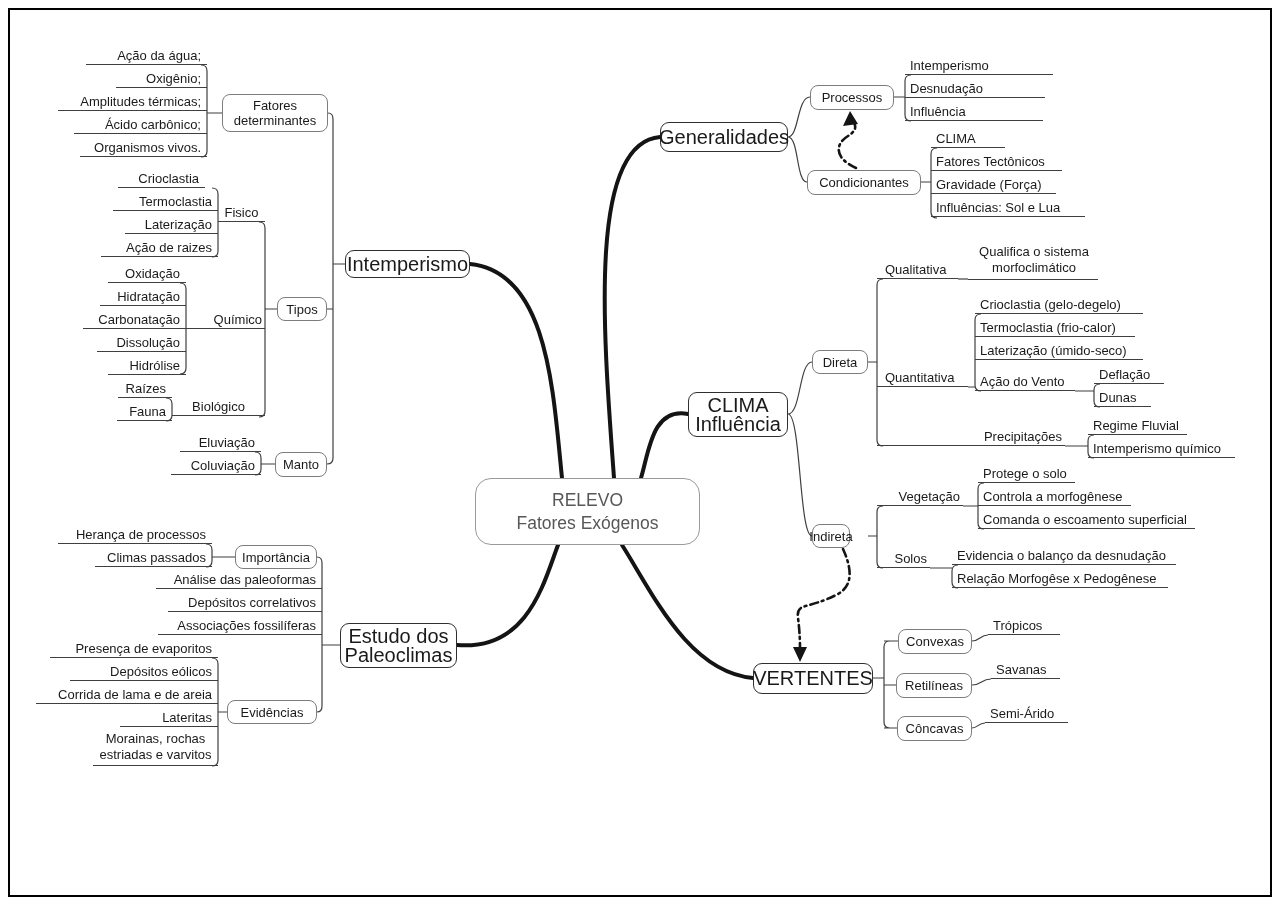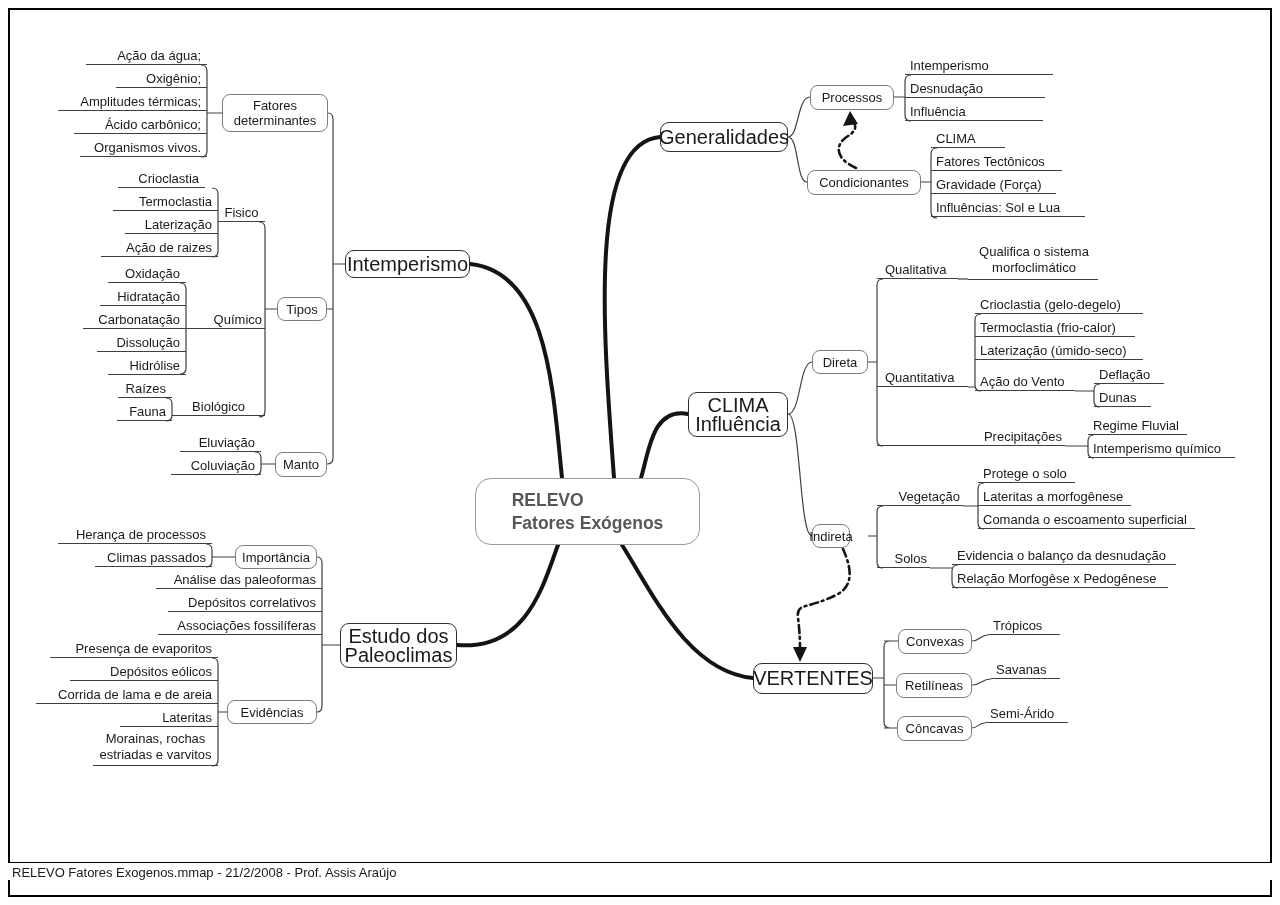--- a/index.html
+++ b/index.html
@@ -16,21 +16,21 @@
   .leaf2-r{text-align:center;padding-left:2px}
   .lbl{height:18px;font-size:13px;line-height:17px;border-bottom:1px solid #3f3f3f;white-space:nowrap}
   .lbl-c{text-align:center}
   .lbl-r{text-align:right;padding-right:3px}
   .lbl-lf{text-align:left;padding-left:8px}
   .nbox{border:1px solid #7d7d7d;border-radius:8px;background:#fff;display:flex;align-items:center;justify-content:center;
         font-size:13px;line-height:15px;text-align:center;white-space:pre-line}
   .mbox{border:1.5px solid #2f2f2f;border-radius:9px;background:#fff;display:flex;align-items:center;justify-content:center;
         font-size:20px;line-height:19px;text-align:center;white-space:pre-line}
   .cbox{border:1.5px solid #9a9a9a;border-radius:16px;background:#fff;display:flex;align-items:center;justify-content:center;
-        font-size:17.5px;font-weight:bold;color:#575757;line-height:23px;white-space:pre-line}
+        font-size:17.5px;font-weight:normal;color:#575757;line-height:23px;text-align:center;white-space:pre-line}
   .footer{position:absolute;left:8px;top:862px;width:1264px;border-top:1px solid #000;
           font-size:13px;padding:2px 0 0 4px;z-index:2;background:#fff}
 </style>
 </head>
 <body>
 
 <div class="stage">
   <div class="frame"></div>
 
   <svg class="wires" width="1280" height="905" viewBox="0 0 1280 905">
@@ -150,21 +150,21 @@
   <div class="node leaf leaf-r" style="left:1094px;top:389px;width:57px">Dunas</div>
 
   <div class="node lbl lbl-r" style="left:877px;top:428px;width:188px">Precipitações</div>
   <div class="node leaf leaf-r" style="left:1088px;top:417px;width:99px">Regime Fluvial</div>
   <div class="node leaf leaf-r" style="left:1088px;top:440px;width:147px">Intemperismo químico</div>
 
   <div class="node nbox" style="left:812px;top:524px;width:38px;height:24px">Indireta</div>
 
   <div class="node lbl lbl-r" style="left:877px;top:488px;width:86px">Vegetação</div>
   <div class="node leaf leaf-r" style="left:978px;top:465px;width:97px">Protege o solo</div>
-  <div class="node leaf leaf-r" style="left:978px;top:488px;width:153px">Lateritas a morfogênese</div>
+  <div class="node leaf leaf-r" style="left:978px;top:488px;width:153px">Controla a morfogênese</div>
   <div class="node leaf leaf-r" style="left:978px;top:511px;width:217px">Comanda o escoamento superficial</div>
 
   <div class="node lbl lbl-r" style="left:877px;top:550px;width:53px">Solos</div>
   <div class="node leaf leaf-r" style="left:952px;top:547px;width:224px">Evidencia o balanço da desnudação</div>
   <div class="node leaf leaf-r" style="left:952px;top:570px;width:216px">Relação Morfogêse x Pedogênese</div>
 
   <div class="node nbox" style="left:235px;top:545px;width:82px;height:24px">Importância</div>
   <div class="node leaf leaf-l" style="left:58px;top:526px;width:154px">Herança de processos</div>
   <div class="node leaf leaf-l" style="left:95px;top:549px;width:117px">Climas passados</div>
 
@@ -180,14 +180,13 @@
   <div class="node leaf2" style="left:93px;top:731px;width:125px;height:35px">Morainas, rochas
 estriadas e varvitos</div>
 
   <div class="node nbox" style="left:898px;top:629px;width:74px;height:25px">Convexas</div>
   <div class="node leaf leaf-r" style="left:988px;top:617px;width:72px">Trópicos</div>
   <div class="node nbox" style="left:896px;top:673px;width:76px;height:25px">Retilíneas</div>
   <div class="node leaf leaf-r" style="left:991px;top:661px;width:69px">Savanas</div>
   <div class="node nbox" style="left:897px;top:716px;width:75px;height:25px">Côncavas</div>
   <div class="node leaf leaf-r" style="left:985px;top:705px;width:83px">Semi-Árido</div>
 
-  <div class="footer">RELEVO Fatores Exogenos.mmap - 21/2/2008 - Prof. Assis Araújo</div>
 </div>
 
 </body></html>

